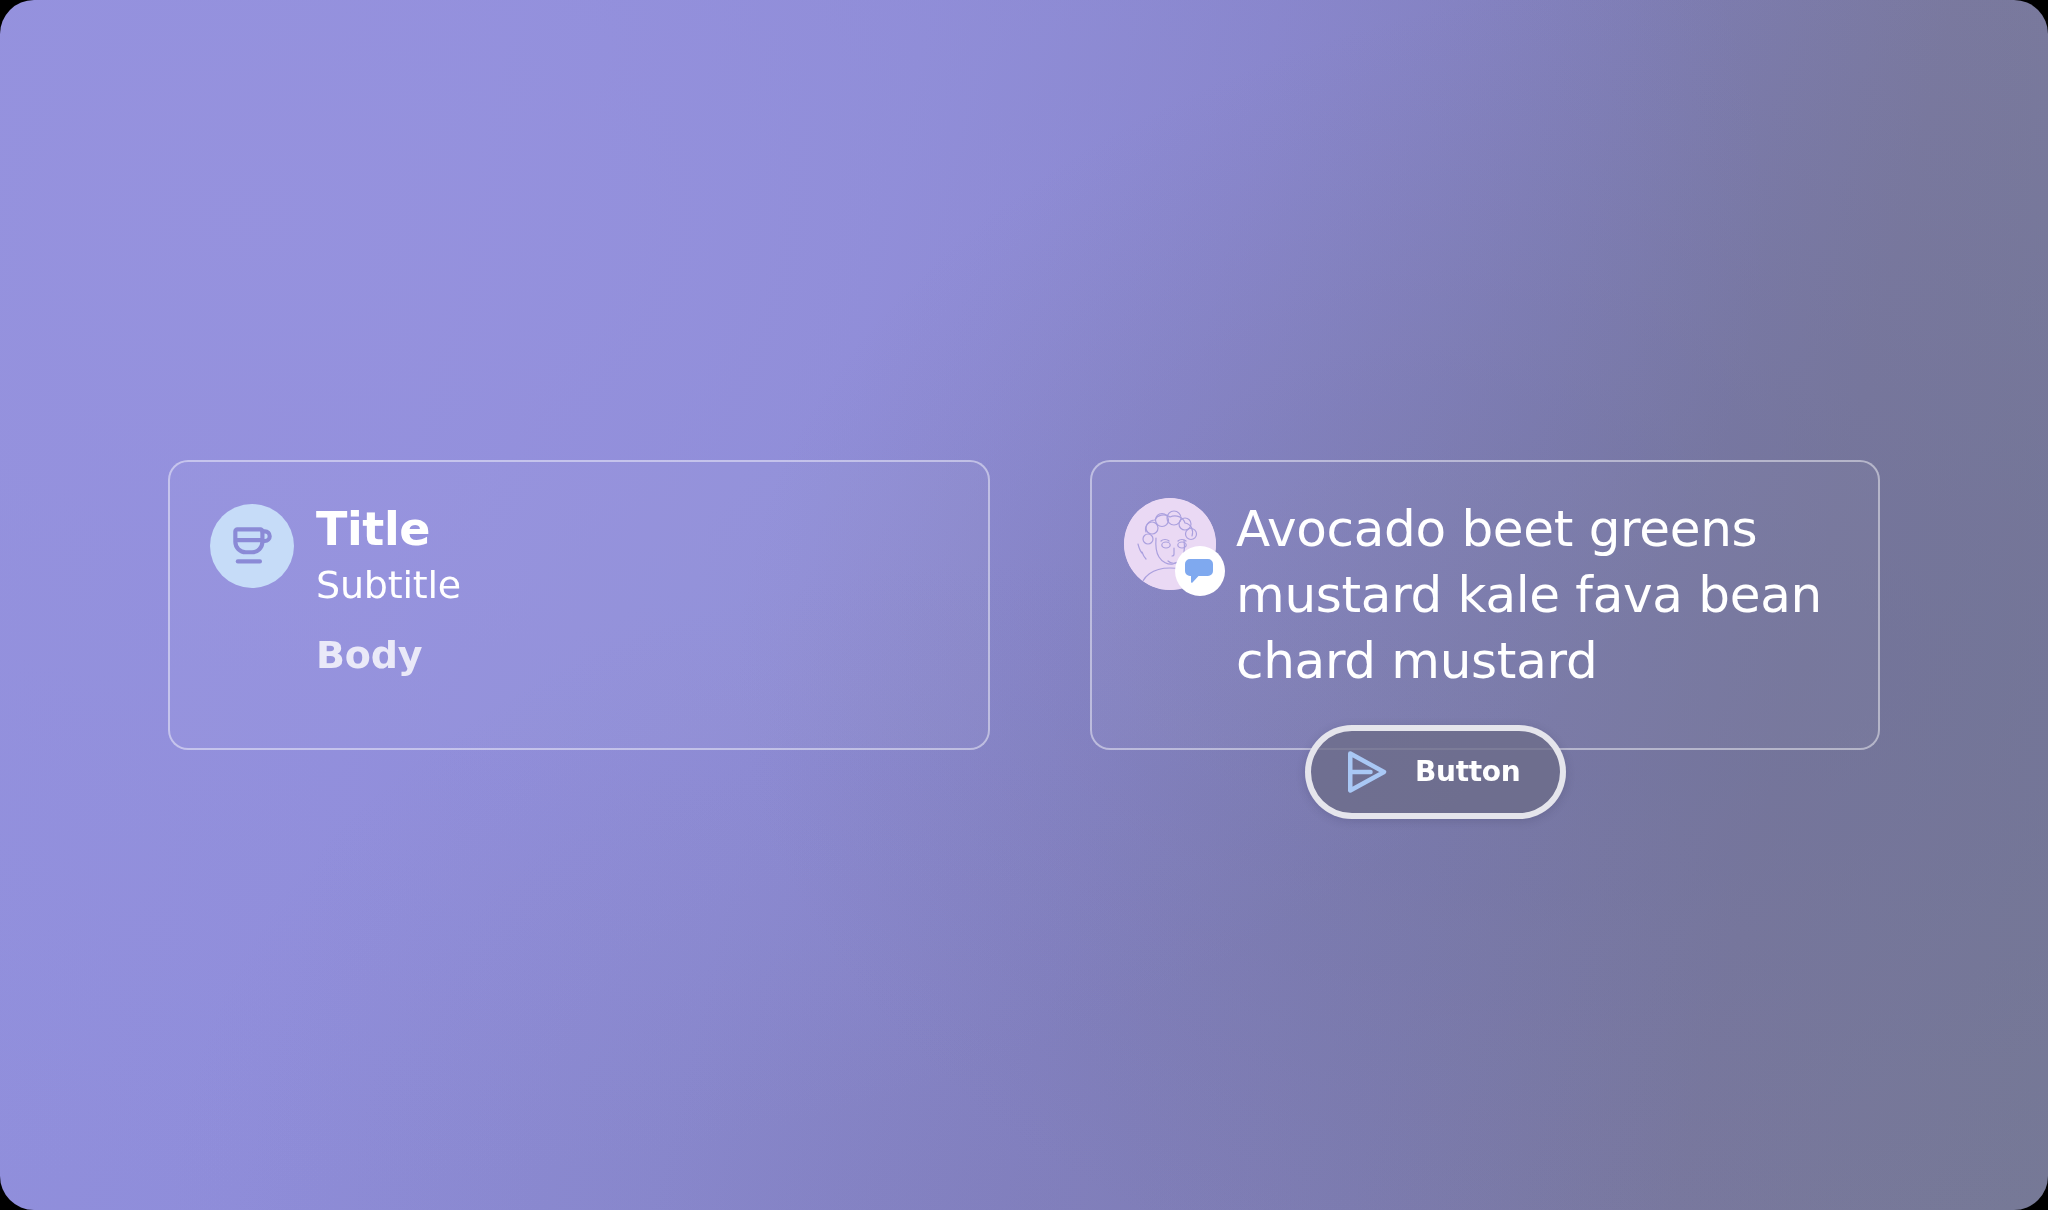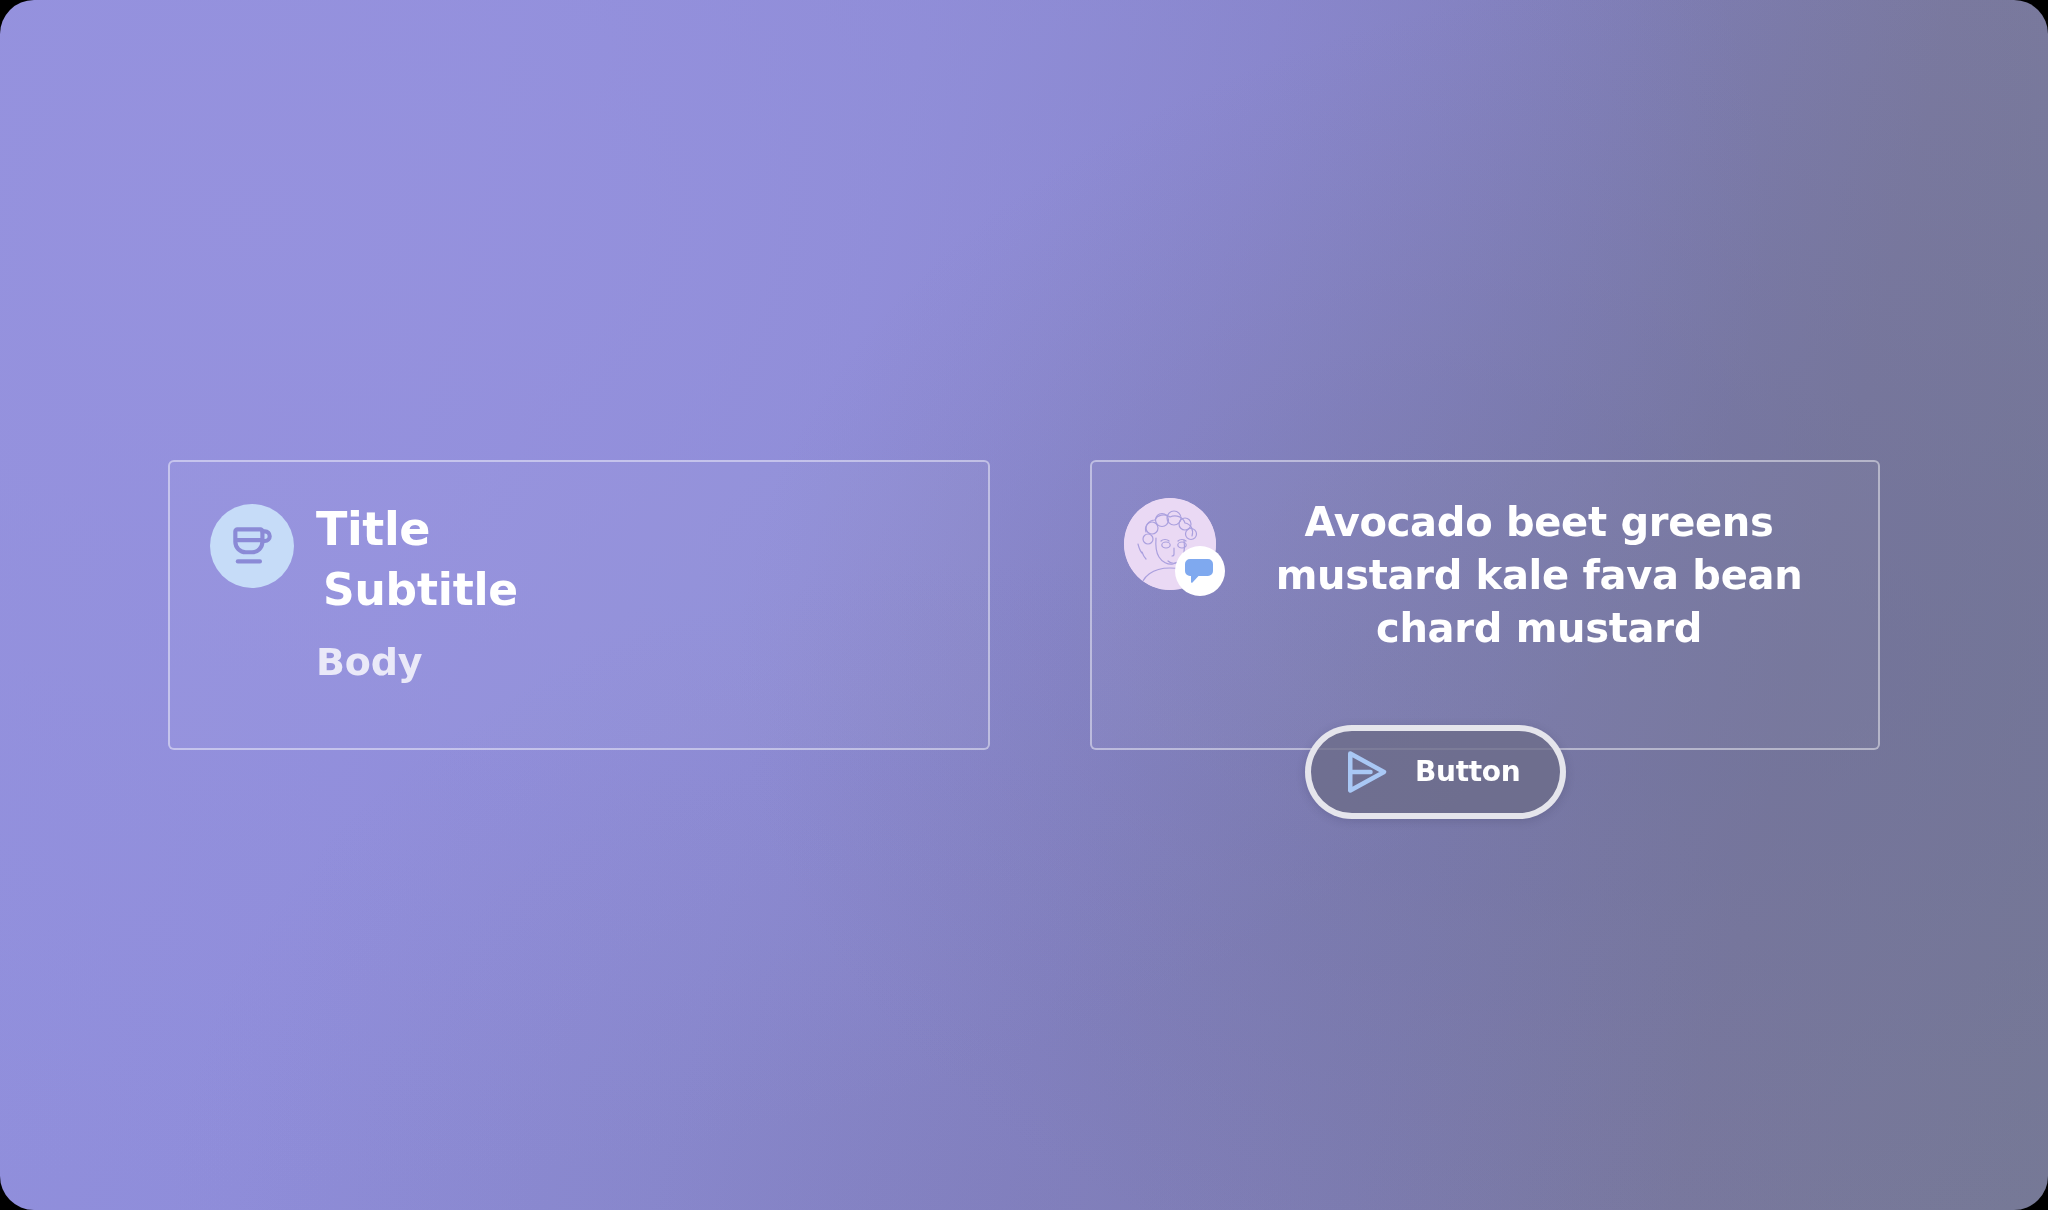--- a/index.html
+++ b/index.html
@@ -51,21 +51,21 @@
     top: 460px;
     left: 0;
     width: 2048px;
     height: 300px;
     z-index: 2;
   }
 
   .card {
     position: absolute;
     border: 2px solid rgba(255,255,255,0.45);
-    border-radius: 6px;
+    border-radius: 20px;
     background: rgba(255,255,255,0.035);
   }
 
   
   .card-basic {
     left: 168px;
     top: 0;
     width: 822px;
     height: 290px;
     display: flex;
@@ -96,27 +96,26 @@
 
   .txt-title {
     font-size: 46px;
     font-weight: 700;
     color: #ffffff;
     line-height: 1.18;
     letter-spacing: -0.4px;
   }
 
   .txt-subtitle {
-    font-size: 44px;
-    font-weight: 700;
+    font-size: 38px;
+    font-weight: 400;
     color: #ffffff;
     line-height: 1.25;
     letter-spacing: -0.2px;
     margin-top: 6px;
-    margin-left: 7px;
   }
 
   .txt-body {
     font-size: 38px;
     font-weight: 700;
     color: rgba(255,255,255,0.80);
     line-height: 1.25;
     letter-spacing: -0.2px;
     margin-top: 22px;
   }
@@ -165,28 +164,27 @@
     border-radius: 50%;
     background: #ffffff;
     display: flex;
     align-items: center;
     justify-content: center;
   }
 
   .avatar-badge svg { display: block; }
 
   .rich-text {
-    font-size: 40px;
-    font-weight: 700;
+    font-size: 50px;
+    font-weight: 400;
     color: #ffffff;
     line-height: 1.32;
     letter-spacing: -0.3px;
     max-width: 610px;
     padding-top: 4px;
-    text-align: center;
   }
 
   
   .btn-send {
     position: absolute;
     left: 1305px;
     top: 725px;
     z-index: 5;
     display: flex;
     align-items: center;

